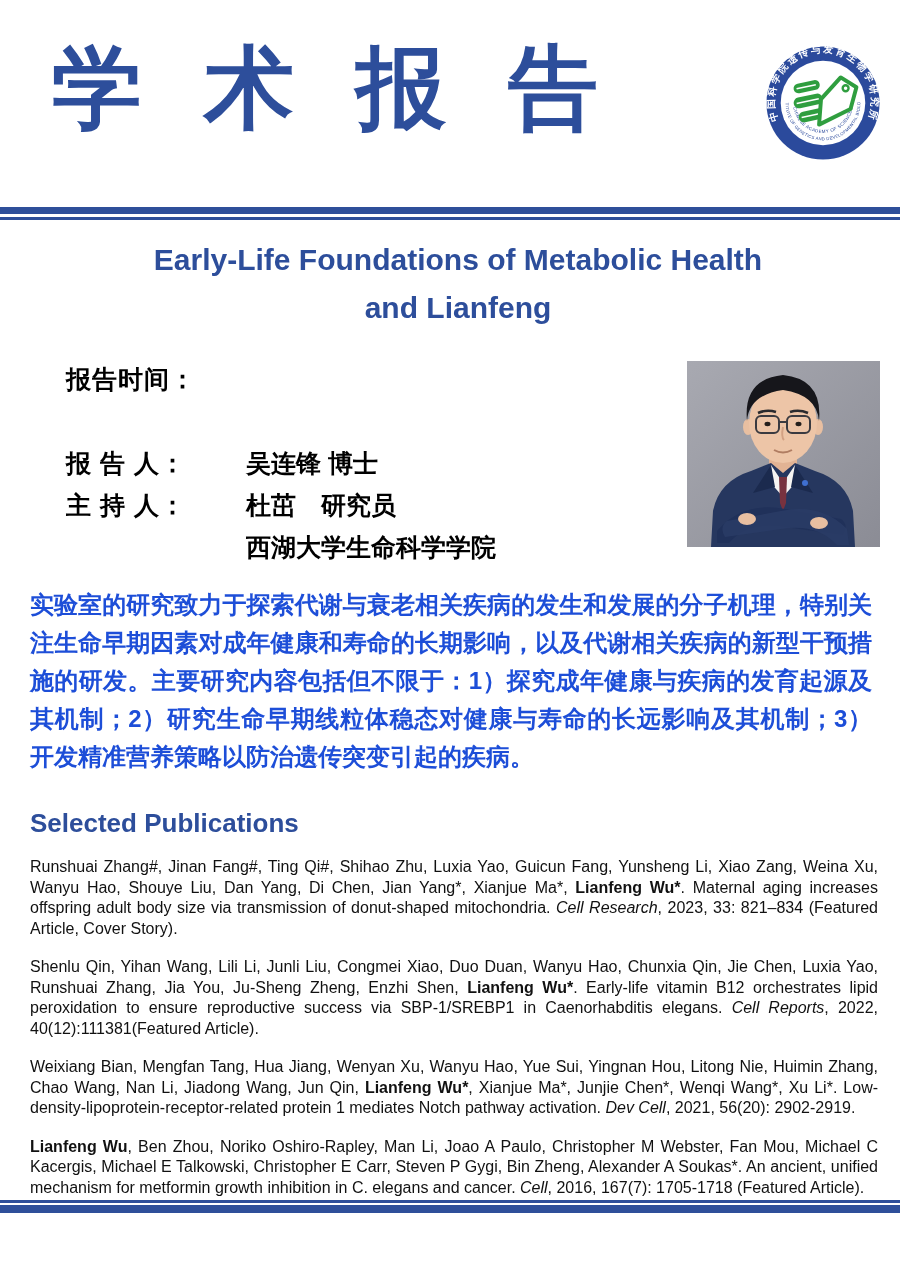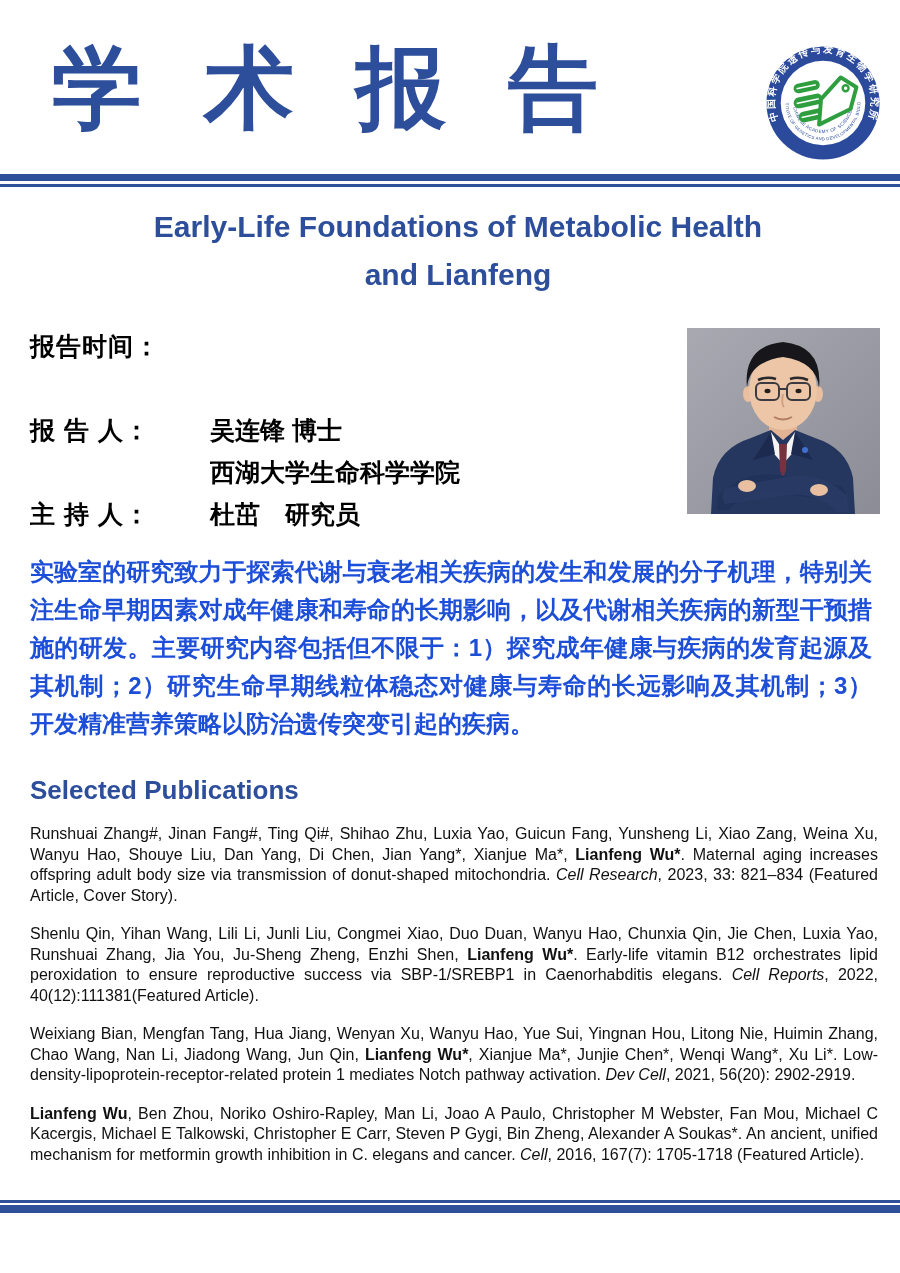--- a/index.html
+++ b/index.html
@@ -7,21 +7,21 @@
     --rule-blue:#2e4f9a;
     --logo-blue:#2b4a9c;
     --logo-green:#2f9e3f;
   }
   *{margin:0;padding:0;box-sizing:border-box;}
   html,body{background:#ffffff;}
   body{font-family:"Liberation Sans", sans-serif;}
   .page{width:900px;height:1273px;background:#fff;position:relative;overflow:hidden;margin:0 auto;}
 
   
-  .hdr{position:relative;height:174px;}
+  .hdr{position:relative;height:207px;}
   .cn-title{
     position:absolute;left:52px;top:40px;
     font-family:"DejaVu Serif", serif;
     font-size:90px;line-height:1.05;font-weight:bold;
     color:var(--accent-blue);letter-spacing:62px;white-space:nowrap;
   }
   .logo-wrap{position:absolute;right:18px;top:44px;width:118px;height:118px;}
   .logo-wrap svg{width:100%;height:100%;display:block;}
 
   
@@ -33,21 +33,21 @@
   .rule-bottom .gap{height:2px;background:#fff;}
   .rule-bottom .thick{height:8px;background:var(--rule-blue);}
 
   
   .talk-title{padding-top:24px;text-align:center;color:var(--accent-blue);font-weight:bold;}
   .talk-title .l1,.talk-title .l2{font-size:30px;line-height:32px;padding-left:16px;}
   .talk-title .l2{margin-top:16px;}
 
   
   .details{display:flex;margin:34px 20px 0 30px;}
-  .drows{flex:1;padding-top:0;}
+  .drows{flex:1;padding-top:0;margin-left:36px;}
   .drow{display:flex;align-items:center;height:42px;font-weight:bold;font-size:25px;color:#000;}
   .dlabel{width:180px;flex:none;letter-spacing:1px;}
   .dvalue{white-space:nowrap;}
   .photo{width:193px;height:186px;flex:none;margin-top:3px;}
   .photo svg{width:100%;height:100%;display:block;}
 
   
   .abstract{
     margin:18px 28px 0 30px;
     font-size:24px;font-weight:bold;color:#1d4ed8;
@@ -122,26 +122,26 @@
       <div class="drow">
         <span class="dlabel">报告时间：</span>
       </div>
       <div class="drow">
       </div>
       <div class="drow">
         <span class="dlabel">报 告 人：</span>
         <span class="dvalue">吴连锋 博士</span>
       </div>
       <div class="drow">
+        <span class="dlabel">主 持 人：</span>
+        <span class="dvalue">杜茁　研究员</span>
+      </div>
+      <div class="drow">
         <span class="dlabel"></span>
         <span class="dvalue">西湖大学生命科学学院</span>
-      </div>
-      <div class="drow">
-        <span class="dlabel">主 持 人：</span>
-        <span class="dvalue">杜茁　研究员</span>
       </div>
     </div>
 
     <div class="photo">
       <svg viewBox="0 0 193 186">
         <defs>
           <linearGradient id="pbg" x1="0" y1="0" x2="1" y2="1">
             <stop offset="0" stop-color="#a8a9b1"></stop>
             <stop offset="1" stop-color="#8b8c95"></stop>
           </linearGradient>

